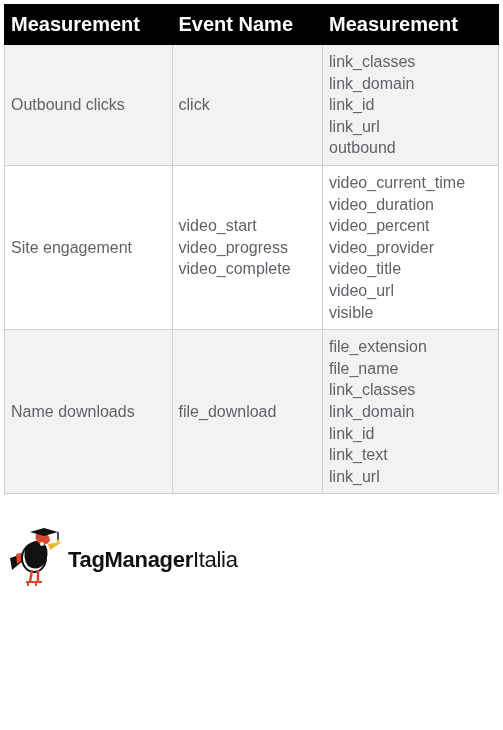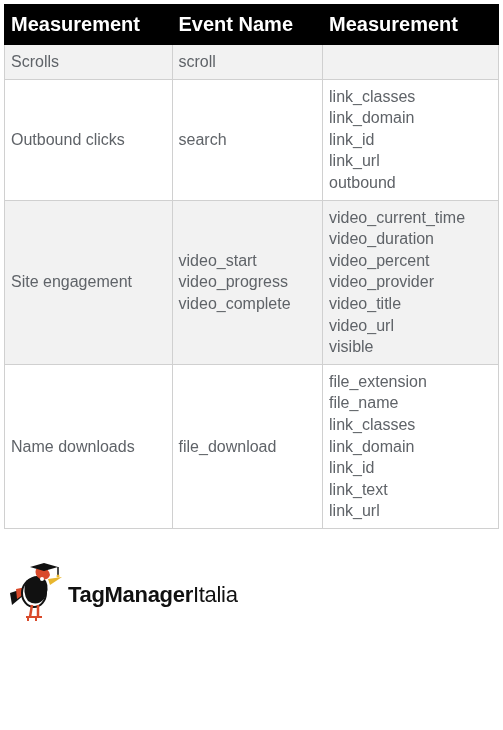--- a/index.html
+++ b/index.html
@@ -65,27 +65,22 @@
 <table>
   <thead>
     <tr>
       <th>Measurement</th>
       <th>Event Name</th>
       <th>Measurement</th>
     </tr>
   </thead>
   <tbody>
     <tr>
-      <td>Scrolls</td>
-      <td class="multiline">scroll</td>
-      <td class="multiline"></td>
-    </tr>
-    <tr>
       <td>Outbound clicks</td>
-      <td class="multiline">search</td>
+      <td class="multiline">click</td>
       <td class="multiline">link_classes
 link_domain
 link_id
 link_url
 outbound</td>
     </tr>
     <tr>
       <td>Site engagement</td>
       <td class="multiline">video_start
 video_progress

